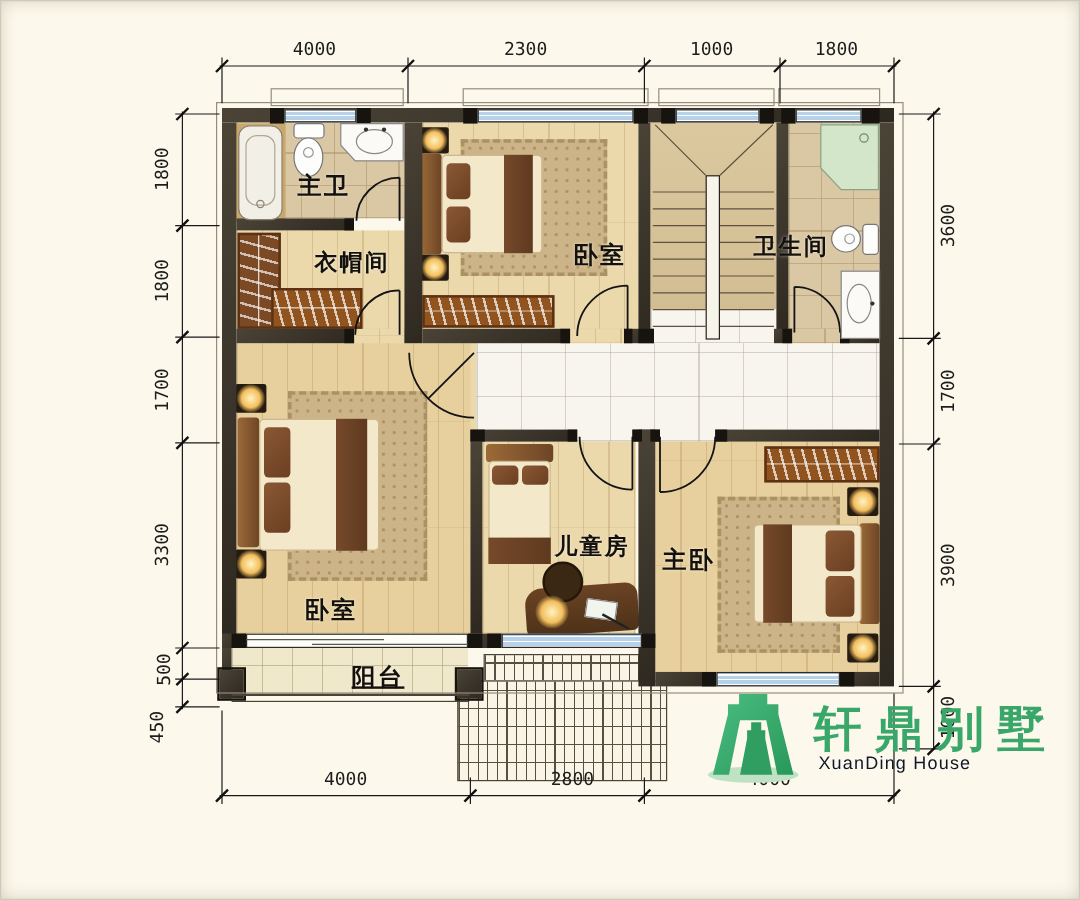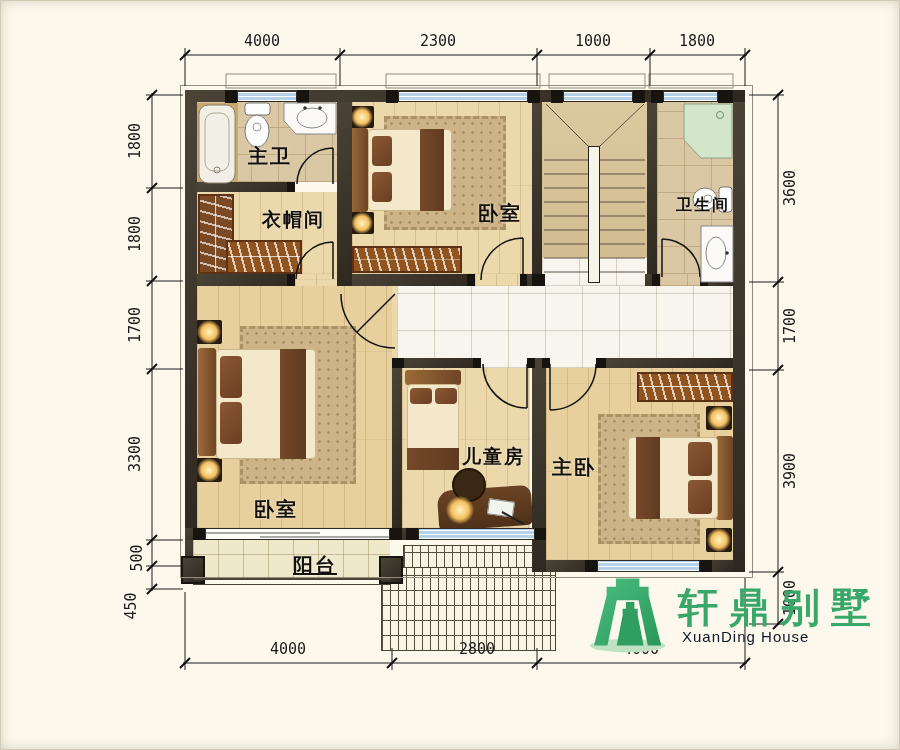--- a/index.html
+++ b/index.html
@@ -272,21 +272,21 @@
   <span class="dim dimv" style="left:755px;top:317px;">1700</span>
   <span class="dim dimv" style="left:755px;top:462px;">3900</span>
   <span class="dim dimv" style="left:755px;top:589px;">1000</span>
   <span class="dim" style="left:253px;top:640px;">4000</span>
   <span class="dim" style="left:442px;top:640px;">2800</span>
   <span class="dim" style="left:606px;top:640px;">4000</span>
 
   <span class="rlabel" style="left:248px;top:146px;">主卫</span>
   <span class="rlabel" style="left:262px;top:210px;font-size:19px;">衣帽间</span>
   <span class="rlabel" style="left:478px;top:203px;">卧室</span>
-  <span class="rlabel" style="left:676px;top:197px;font-size:16px;">卫生间</span>
+  <span class="rlabel" style="left:628px;top:197px;font-size:19px;">卫生间</span>
   <span class="rlabel" style="left:254px;top:499px;">卧室</span>
   <span class="rlabel" style="left:462px;top:447px;font-size:19px;">儿童房</span>
   <span class="rlabel" style="left:552px;top:457px;">主卧</span>
   <span class="rlabel" style="left:293px;top:555px;text-decoration:underline;">阳台</span>
 
 
   <svg class="abs z8" style="left:589px;top:568px;z-index:9;" width="84" height="88" viewBox="0 0 100 104">
     <defs>
       <linearGradient id="lg" x1="0" y1="0" x2="1" y2="1">
         <stop offset="0" stop-color="#4cbd81"></stop>

